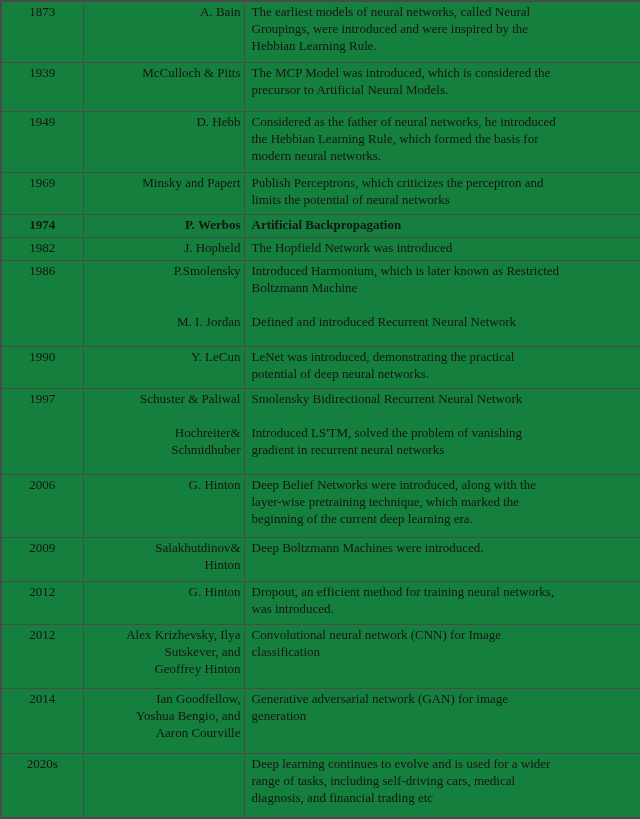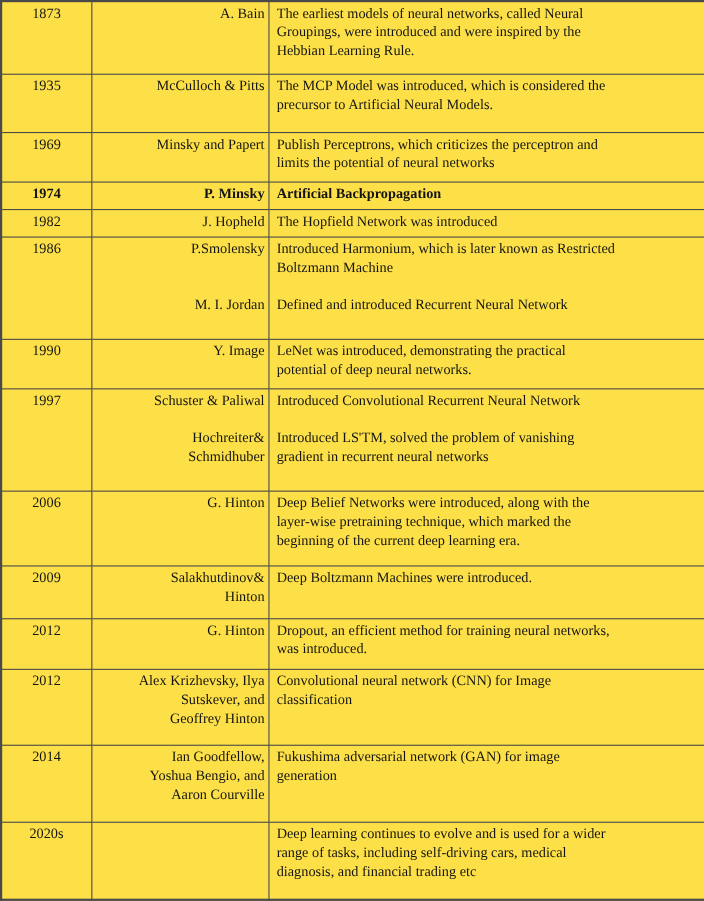--- a/index.html
+++ b/index.html
@@ -3,21 +3,21 @@
 <meta charset="utf-8">
 <style>
   html, body {
     margin: 0;
     padding: 0;
     background: #ffffff;
   }
   .page {
     width: 640px;
     height: 819px;
-    background: #fde047;
+    background: #15803d;
     overflow: hidden;
     font-family: "Liberation Serif", "DejaVu Serif", serif;
     color: #141414;
   }
   table.timeline {
     width: 640px;
     height: 819px;
     border-collapse: collapse;
     table-layout: fixed;
     border: 2px solid #4a4a4a;
@@ -55,65 +55,72 @@
     </colgroup>
     <tbody>
         <tr style="height: 53px;">
     <td class="year-cell">1873</td>
     <td class="contrib-cell">A. Bain</td>
     <td class="desc-cell">The earliest models of neural networks, called Neural
 Groupings, were introduced and were inspired by the
 Hebbian Learning Rule.</td>
   </tr>
         <tr style="height: 42px;">
-    <td class="year-cell">1935</td>
+    <td class="year-cell">1939</td>
     <td class="contrib-cell">McCulloch &amp; Pitts</td>
     <td class="desc-cell">The MCP Model was introduced, which is considered the
 precursor to Artificial Neural Models.</td>
+  </tr>
+        <tr style="height: 53px;">
+    <td class="year-cell">1949</td>
+    <td class="contrib-cell">D. Hebb</td>
+    <td class="desc-cell">Considered as the father of neural networks, he introduced
+the Hebbian Learning Rule, which formed the basis for
+modern neural networks.</td>
   </tr>
         <tr style="height: 34px; margin-top: 36px;">
     <td class="year-cell">1969</td>
     <td class="contrib-cell">Minsky and Papert</td>
     <td class="desc-cell">Publish Perceptrons, which criticizes the perceptron and
 limits the potential of neural networks</td>
   </tr>
         <tr style="height: 19px; font-weight: bold;">
     <td class="year-cell">1974</td>
-    <td class="contrib-cell">P. Minsky</td>
+    <td class="contrib-cell">P. Werbos</td>
     <td class="desc-cell">Artificial Backpropagation</td>
   </tr>
         <tr style="height: 19px;">
     <td class="year-cell">1982</td>
     <td class="contrib-cell">J. Hopheld</td>
     <td class="desc-cell">The Hopfield Network was introduced</td>
   </tr>
         <tr style="height: 74px;">
     <td class="year-cell">1986</td>
     <td class="contrib-cell">P.Smolensky
 
 
 M. I. Jordan</td>
     <td class="desc-cell">Introduced Harmonium, which is later known as Restricted
 Boltzmann Machine
 
 Defined and introduced Recurrent Neural Network</td>
   </tr>
         <tr style="height: 36px;">
     <td class="year-cell">1990</td>
-    <td class="contrib-cell">Y. Image</td>
+    <td class="contrib-cell">Y. LeCun</td>
     <td class="desc-cell">LeNet was introduced, demonstrating the practical
 potential of deep neural networks.</td>
   </tr>
         <tr style="height: 74px;">
     <td class="year-cell">1997</td>
     <td class="contrib-cell">Schuster &amp; Paliwal
 
 Hochreiter&amp;
 Schmidhuber</td>
-    <td class="desc-cell">Introduced Convolutional Recurrent Neural Network
+    <td class="desc-cell">Smolensky Bidirectional Recurrent Neural Network
 
 Introduced LS'TM, solved the problem of vanishing
 gradient in recurrent neural networks</td>
   </tr>
         <tr style="height: 55px;">
     <td class="year-cell">2006</td>
     <td class="contrib-cell">G. Hinton</td>
     <td class="desc-cell">Deep Belief Networks were introduced, along with the
 layer-wise pretraining technique, which marked the
 beginning of the current deep learning era.</td>
@@ -136,21 +143,21 @@
 Sutskever, and
 Geoffrey Hinton</td>
     <td class="desc-cell">Convolutional neural network (CNN) for Image
 classification</td>
   </tr>
         <tr style="height: 56px;">
     <td class="year-cell">2014</td>
     <td class="contrib-cell">Ian Goodfellow,
 Yoshua Bengio, and
 Aaron Courville</td>
-    <td class="desc-cell">Fukushima adversarial network (GAN) for image
+    <td class="desc-cell">Generative adversarial network (GAN) for image
 generation</td>
   </tr>
         <tr style="height: 56px;">
     <td class="year-cell">2020s</td>
     <td class="contrib-cell"></td>
     <td class="desc-cell">Deep learning continues to evolve and is used for a wider
 range of tasks, including self-driving cars, medical
 diagnosis, and financial trading etc</td>
   </tr>
       </tbody>

